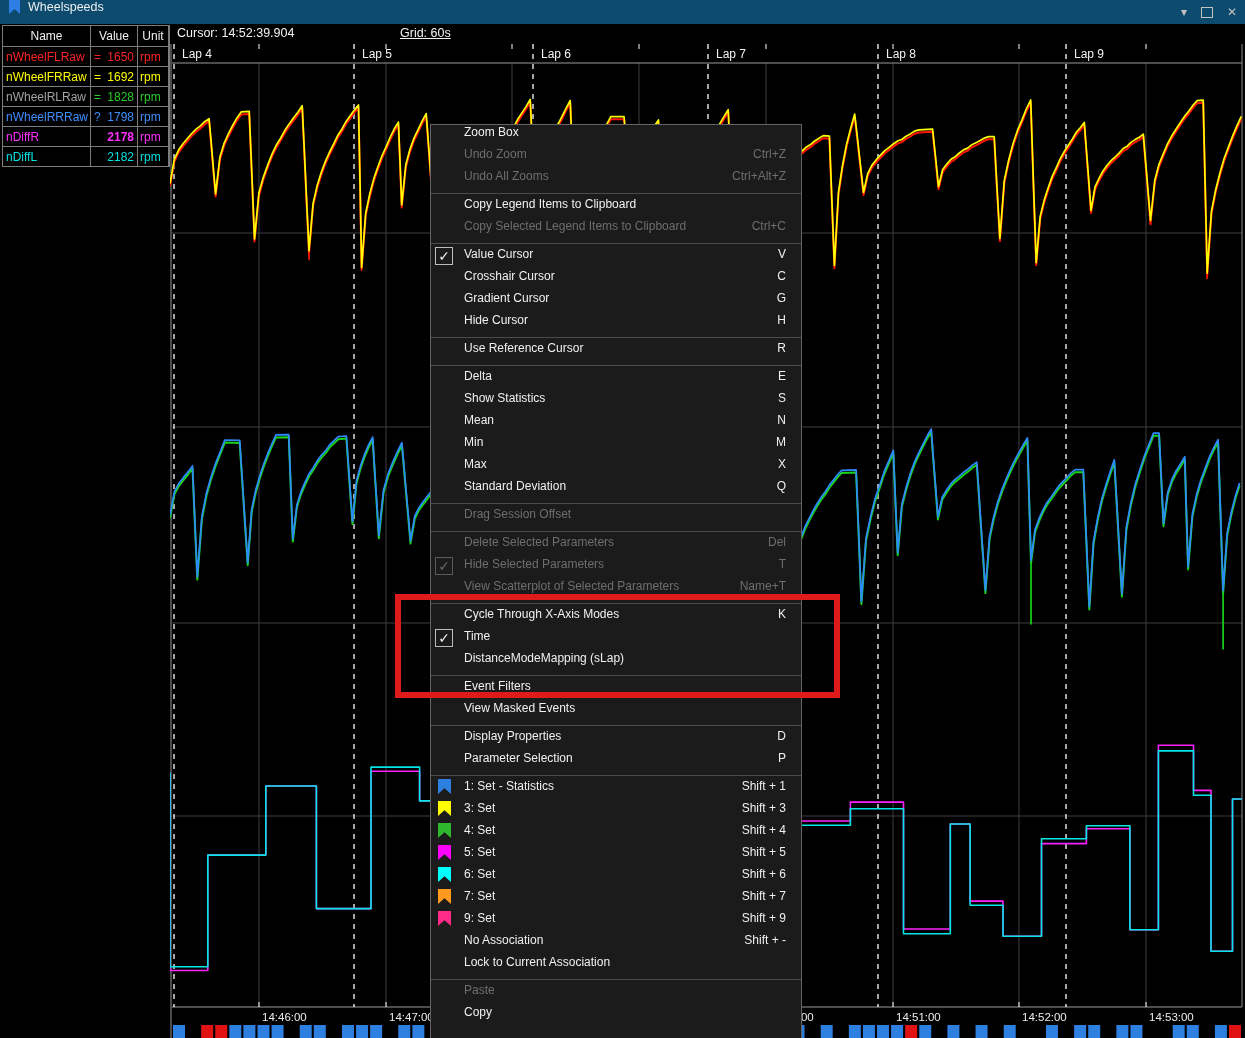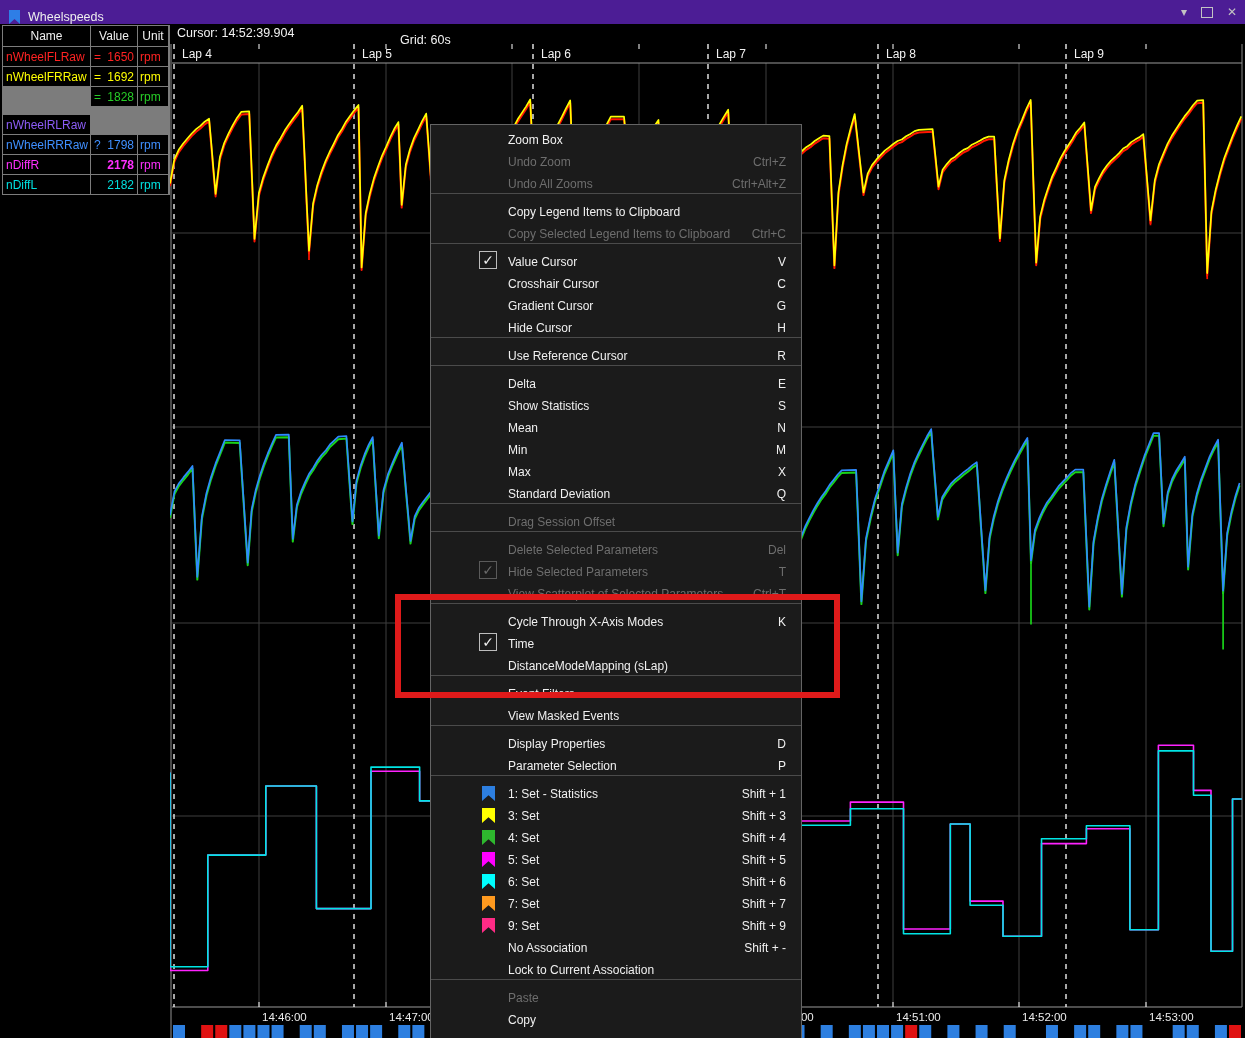--- a/index.html
+++ b/index.html
@@ -1,45 +1,45 @@
 <!DOCTYPE html>
 <html><head>
 <meta charset="utf-8">
 <style>
   html,body{margin:0;padding:0;background:#000;}
   body{width:1245px;height:1038px;position:relative;overflow:hidden;
        font-family:"Liberation Sans",sans-serif;-webkit-font-smoothing:antialiased;}
   
-  .titlebar{position:absolute;left:0;top:0;width:1245px;height:24px;background:#4c1d95;
-            display:flex;align-items:flex-end;color:#ededed;font-size:12.5px;}
+  .titlebar{position:absolute;left:0;top:0;width:1245px;height:24px;background:#0c4a6e;
+            display:flex;align-items:flex-start;color:#ededed;font-size:12.5px;}
   .flag{width:11px;height:14px;margin:0 8px 0 9px;
         clip-path:polygon(0 0,100% 0,100% 100%,50% 64%,0 100%);}
   .wincontrols{position:absolute;right:8px;top:0;height:24px;display:flex;align-items:center;gap:14px;color:#c3c3c3;}
   .wc{font-size:12px;cursor:default;line-height:24px;}
   .wc-max{width:10px;height:9px;border:1px solid #c3c3c3;}
   
   .legend{position:absolute;left:2px;top:25px;width:166px;background:#7c7c7c;
           border:1px solid #7c7c7c;display:grid;grid-template-columns:87px 46px 30px;gap:1px;font-size:12px;}
   .legend .cell{background:#000;display:flex;align-items:center;height:19px;overflow:hidden;}
   .legend .hdr{height:20px;color:#f0f0f0;justify-content:center;}
   .cell.name{padding-left:3px;}
   .cell.val{padding:0 3px;justify-content:space-between;}
   .cell.unit{padding-left:2px;}
   
   .statusbar{position:absolute;left:170px;top:24px;width:1002px;height:20px;background:#000;
              color:#f2f2f2;font-size:12.5px;}
   .statusbar .cur{position:absolute;left:7px;top:2px;}
-  .statusbar .grid{position:absolute;left:230px;top:9px;}
+  .statusbar .grid{position:absolute;left:230px;top:2px;text-decoration:underline;}
   #plot-svg{position:absolute;left:170px;top:44px;z-index:1;}
   
   
   
   .menu{position:absolute;left:430px;top:124px;width:370px;height:914px;background:#1b1b1b;
         border:1px solid #646464;border-bottom:none;z-index:5;font-size:12px;color:#f0f0f0;overflow:hidden;}
-  .mi{height:22px;display:flex;align-items:flex-end;box-sizing:border-box;padding-left:44px;}
+  .mi{height:22px;display:flex;align-items:flex-start;box-sizing:border-box;}
   .mi .gutter{width:33px;display:flex;align-items:center;justify-content:flex-start;flex:none;}
   .mi .lbl{flex:1;white-space:nowrap;overflow:hidden;}
   .mi .sc{padding-right:15px;white-space:nowrap;}
   .mi.disabled{color:#6e6e6e;}
   .msep{height:6px;position:relative;}
   .msep::after{content:"";position:absolute;left:0;right:0;top:2px;height:1px;background:#4b4b4b;}
   .chk{width:18px;height:18px;margin-left:4px;border:1px solid #bdbdbd;display:flex;align-items:center;
        justify-content:center;font-size:14px;color:#f0f0f0;box-sizing:border-box;}
   .chk.dis{border-color:#5a5a5a;color:#6a6a6a;}
   .flagicon{width:13px;height:15px;margin-left:7px;clip-path:polygon(0 0,100% 0,100% 100%,50% 62%,0 100%);}
@@ -68,21 +68,21 @@
       <span>=</span>
       <span>1650</span>
     </div>
     <div class="cell unit" style="color: rgb(255, 35, 35);">rpm</div>
     <div class="cell name" style="color: rgb(255, 255, 0);">nWheelFRRaw</div>
     <div class="cell val" style="color: rgb(255, 255, 0); background: rgb(0, 0, 0);">
       <span>=</span>
       <span>1692</span>
     </div>
     <div class="cell unit" style="color: rgb(255, 255, 0);">rpm</div>
-    <div class="cell name" style="color: #8b5cf6; margin-top: 28px;">nWheelRLRaw</div>
+    <div class="cell name" style="color: #a3a3a3;">nWheelRLRaw</div>
     <div class="cell val" style="color: rgb(39, 204, 39); background: rgb(0, 0, 0);">
       <span>=</span>
       <span>1828</span>
     </div>
     <div class="cell unit" style="color: rgb(39, 204, 39);">rpm</div>
     <div class="cell name" style="color: rgb(63, 143, 255);">nWheelRRRaw</div>
     <div class="cell val" style="color: rgb(63, 143, 255); background: rgb(0, 0, 0);">
       <span>?</span>
       <span>1798</span>
     </div>
@@ -330,21 +330,21 @@
     <div class="mi disabled">
       <span class="gutter">
         <span class="chk dis">✓</span>
       </span>
       <span class="lbl">Hide Selected Parameters</span>
       <span class="sc">T</span>
     </div>
     <div class="mi disabled">
       <span class="gutter"></span>
       <span class="lbl">View Scatterplot of Selected Parameters</span>
-      <span class="sc">Ctrl+T</span>
+      <span class="sc">Name+T</span>
     </div>
     <div class="msep"></div>
     <div class="mi">
       <span class="gutter"></span>
       <span class="lbl">Cycle Through X-Axis Modes</span>
       <span class="sc">K</span>
     </div>
     <div class="mi">
       <span class="gutter">
         <span class="chk">✓</span>

